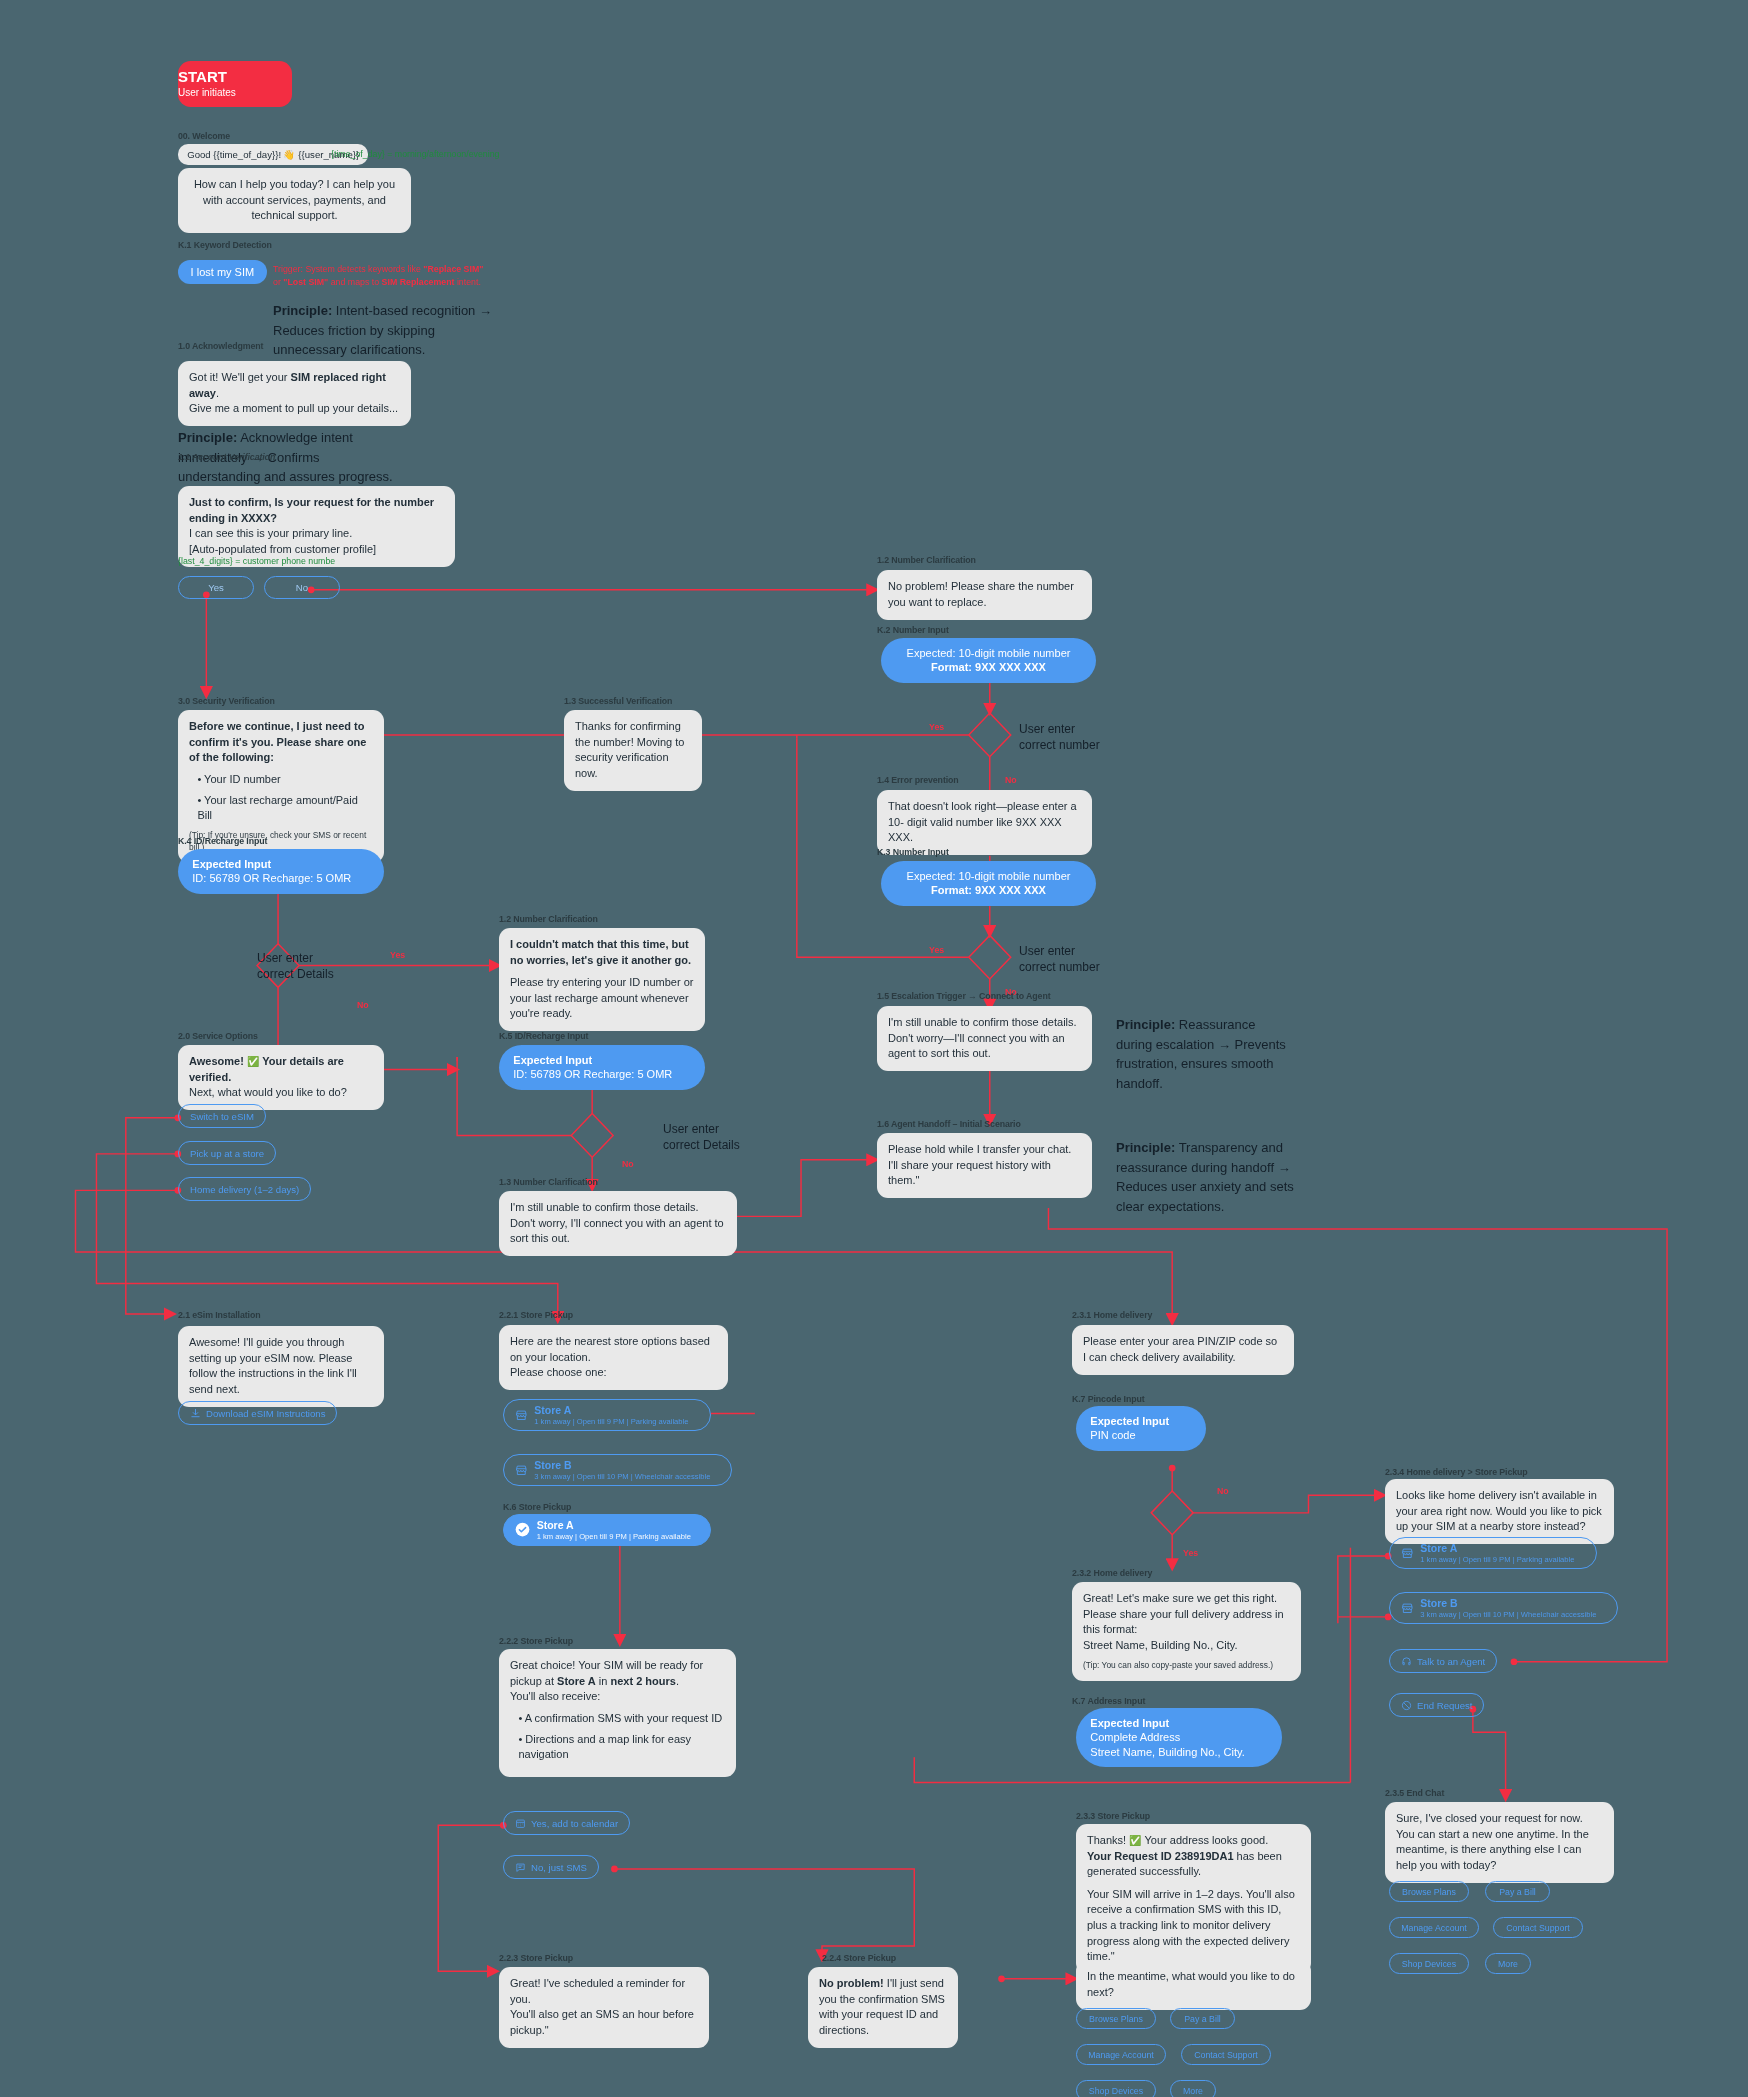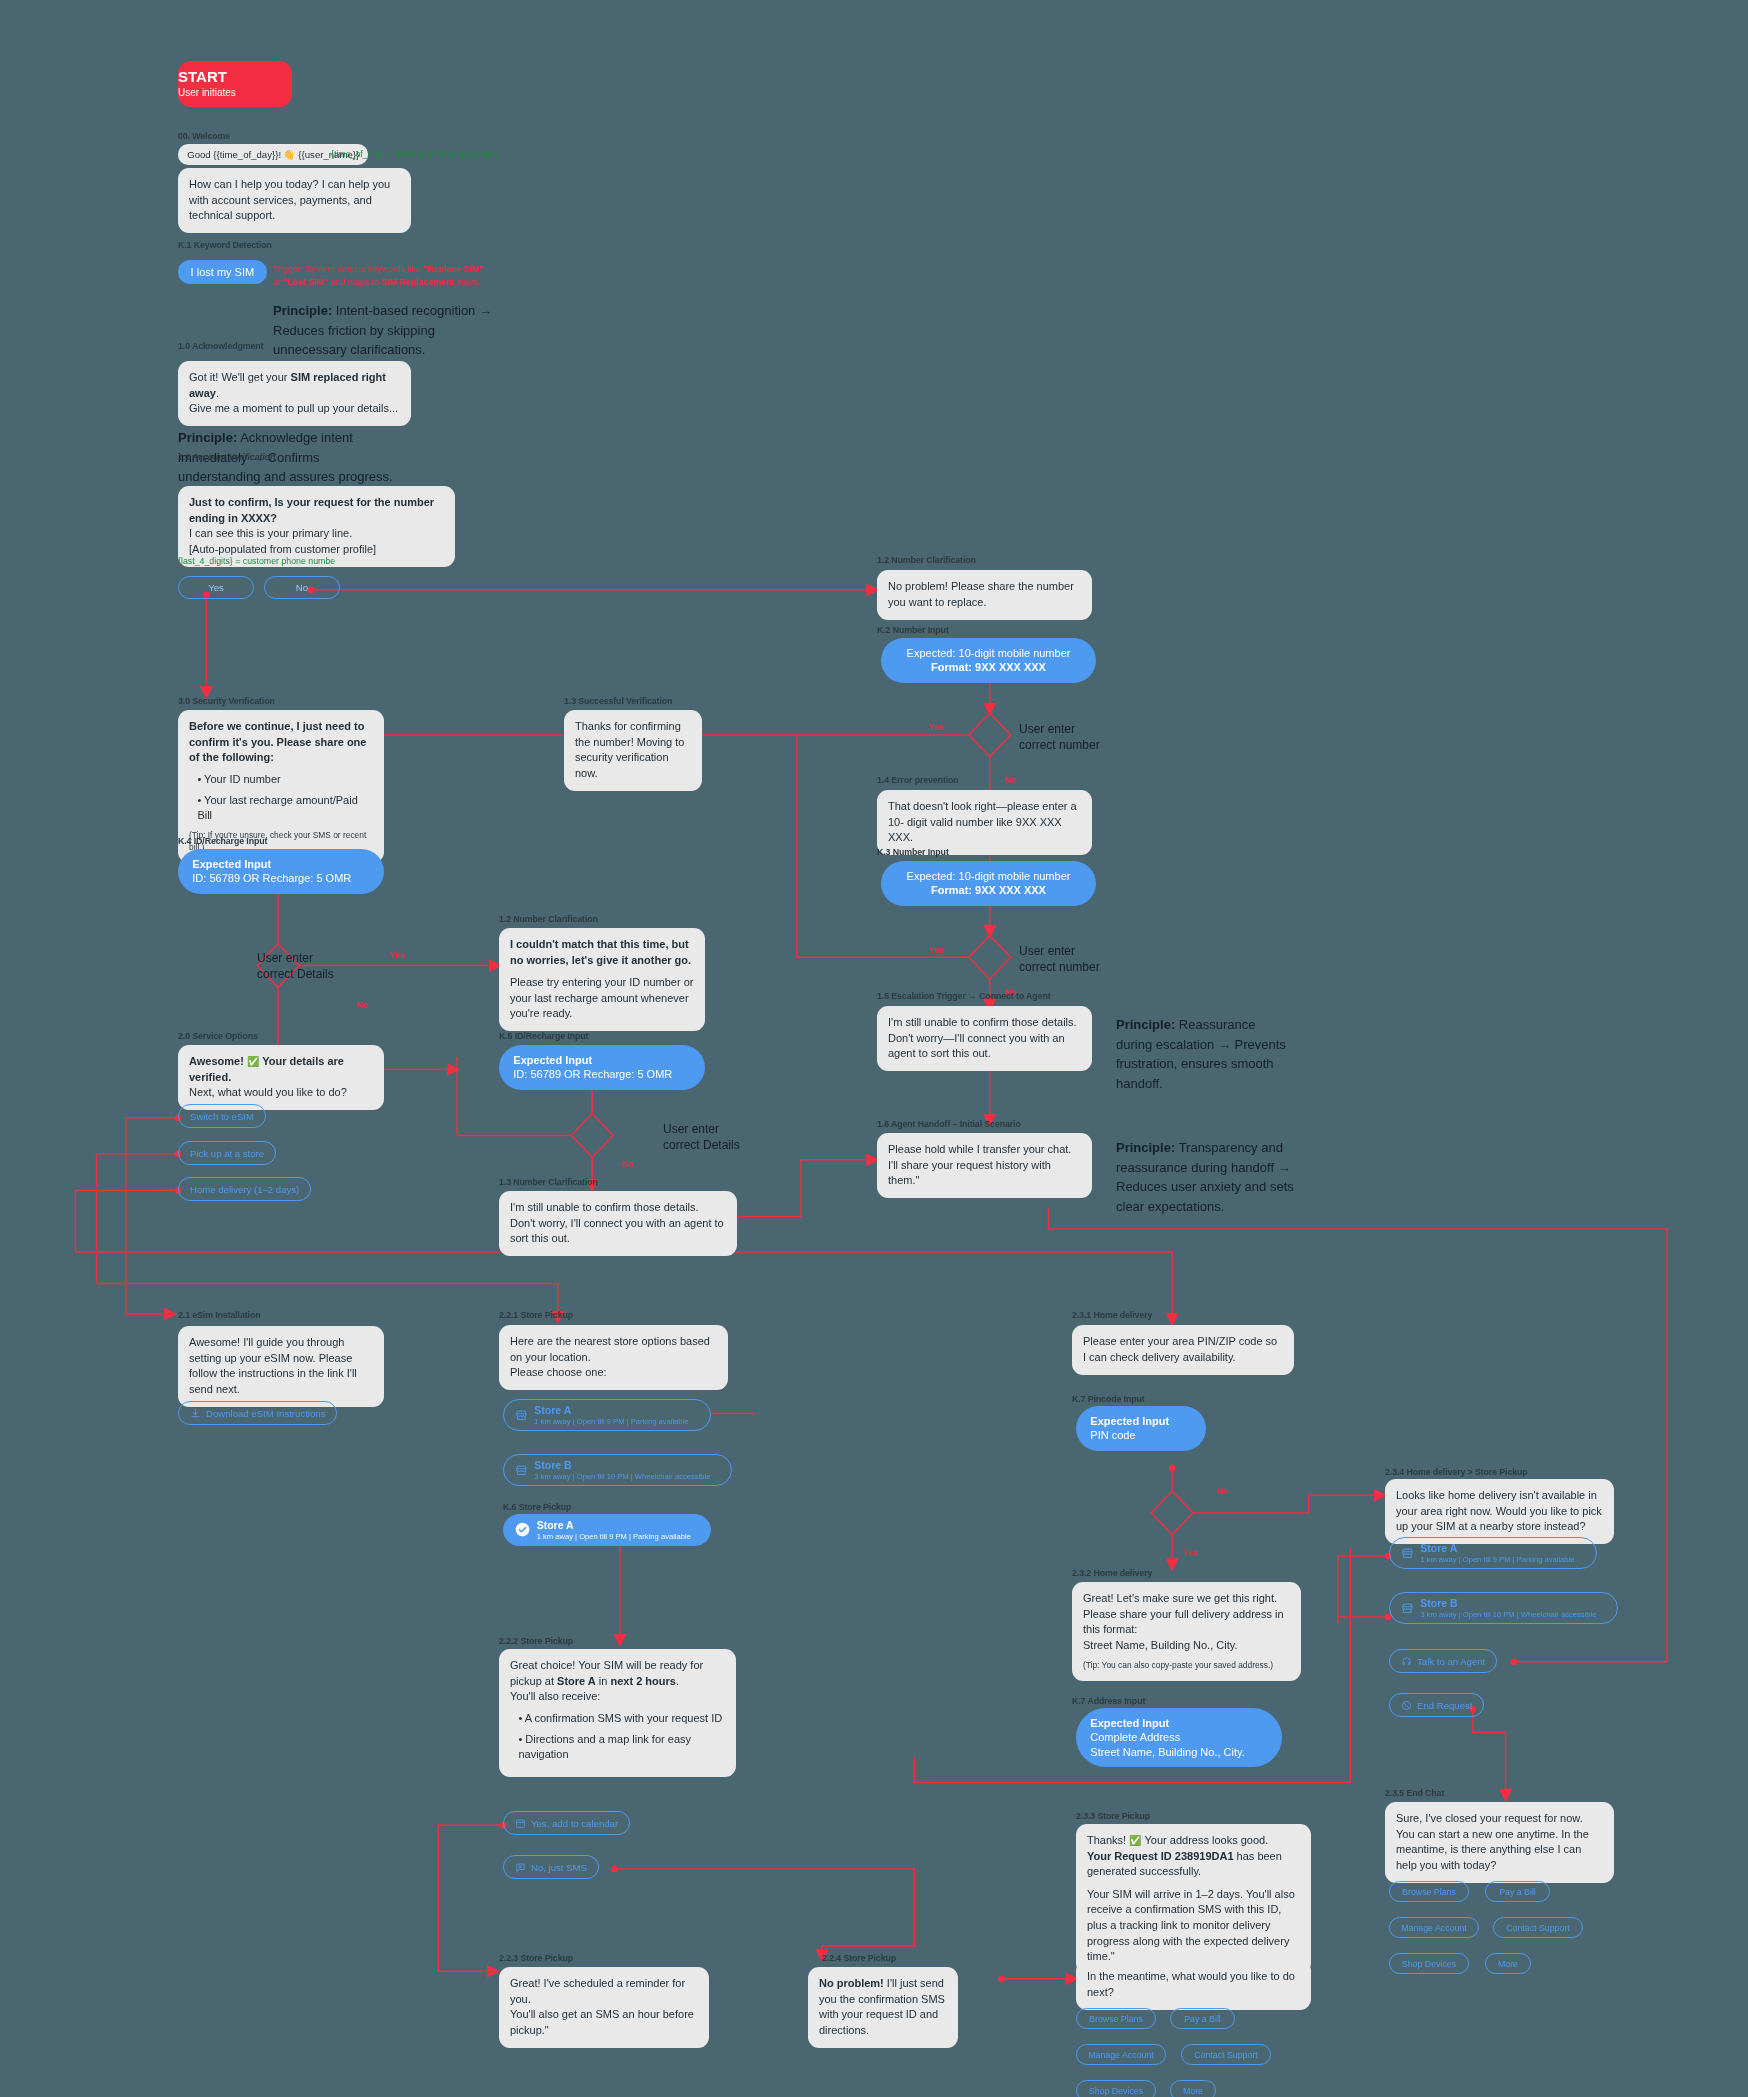--- a/index.html
+++ b/index.html
@@ -301,21 +301,21 @@
 </svg>
 
 <div class="start" style="left:178px;top:61px;width:114px;">
   <div class="t1">START</div>
   <div class="t2">User initiates</div>
 </div>
 
 <div class="steplabel" style="left:178px;top:131px;">00. Welcome</div>
 <div class="pill-grey" style="left:178px;top:144px;">Good {{time_of_day}}! 👋 {{user_name}}</div>
 <div class="note-green" style="left:331px;top:148px;">{time_of_day} = morning/afternoon/evening</div>
-<div class="bubble" style="left:178px;top:168px;width:233px;">How can I help you today? I can help you with account services, payments, and technical support.</div>
+<div class="bubble" style="left:178px;top:168px;width:233px;text-align:center;">How can I help you today? I can help you with account services, payments, and technical support.</div>
 
 <div class="steplabel" style="left:178px;top:240px;">K.1 Keyword Detection</div>
 <div class="userpill" style="left:178px;top:260px;">I lost my SIM</div>
 <div class="note-red" style="left:273px;top:263px;width:235px;">
   <span>Trigger: System detects keywords like </span><b>"Replace SIM"</b><br>
   <span> or </span><b>"Lost SIM"</b><span> and maps to </span><b>SIM Replacement</b><span> intent.</span>
 </div>
 <div class="note-dark" style="left:273px;top:301px;width:235px;">
   <b>Principle:</b><span> Intent-based recognition → Reduces friction by skipping unnecessary clarifications.</span>
 </div>

